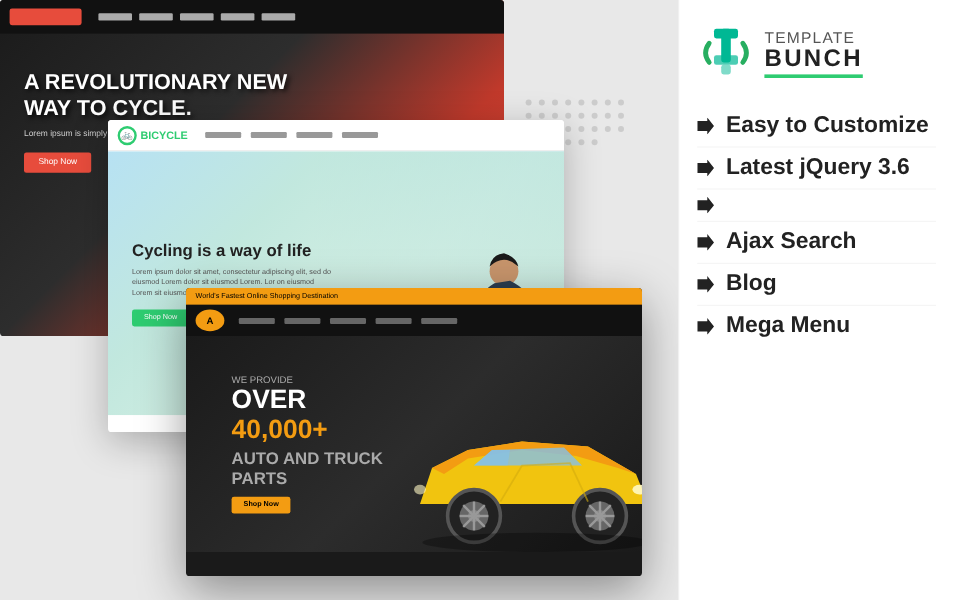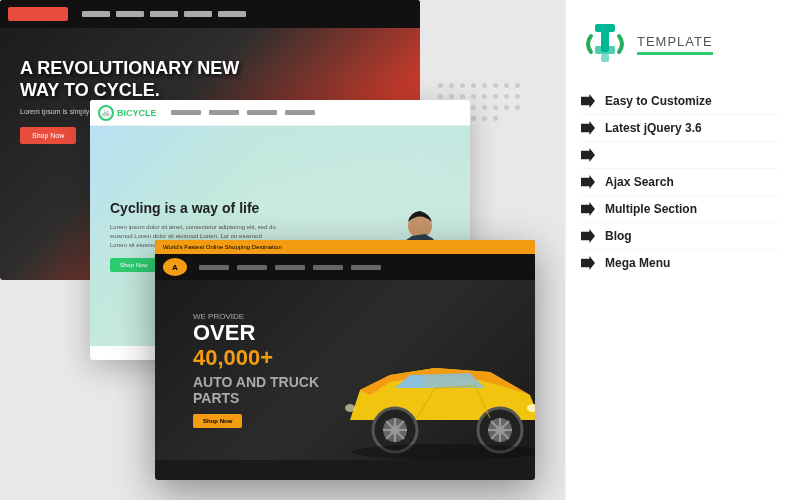--- a/index.html
+++ b/index.html
@@ -431,21 +431,21 @@
       font-size: 10px;
       flex-shrink: 0;
       width: 14px;
       height: 14px;
       background: #222;
       clip-path: polygon(0 20%, 60% 20%, 60% 0%, 100% 50%, 60% 100%, 60% 80%, 0 80%);
       display: inline-block;
     }
 
     .feature-text {
-      font-size: 12px;
+      font-size: 19px;
       font-weight: 600;
       color: #222;
     }
   </style>
 </head>
 <body>
 
 <div class="left-panel">
 
   <div class="screenshot-bg">
@@ -650,20 +650,21 @@
       <rect x="20" y="4" width="8" height="28" rx="2" fill="#00b894"></rect>
 
       <rect x="14" y="26" width="20" height="8" rx="2" fill="#00b894" opacity="0.7"></rect>
       <rect x="20" y="34" width="8" height="8" rx="2" fill="#00b894" opacity="0.5"></rect>
 
       <path d="M10 16 Q4 24 10 32" fill="none" stroke="#27ae60" stroke-width="4" stroke-linecap="round"></path>
       <path d="M38 16 Q44 24 38 32" fill="none" stroke="#27ae60" stroke-width="4" stroke-linecap="round"></path>
     </svg>
     <div class="brand-text">
       <span class="brand-name-template">template</span>
+      <span class="brand-name-bunch">BUNCH</span>
       <div class="brand-underline"></div>
     </div>
   </div>
 
   <ul class="features-list">
   <li>
       <span class="feature-arrow"></span>
       <span class="feature-text">Easy to Customize</span>
     </li>
       <li>
@@ -672,24 +673,20 @@
     </li>
       <li>
       <span class="feature-arrow"></span>
     </li>
       <li>
       <span class="feature-arrow"></span>
       <span class="feature-text">Ajax Search</span>
     </li>
       <li>
       <span class="feature-arrow"></span>
-      <span class="feature-text">Multiple Section</span>
-    </li>
-      <li>
-      <span class="feature-arrow"></span>
       <span class="feature-text">Blog</span>
     </li>
       <li>
       <span class="feature-arrow"></span>
       <span class="feature-text">Mega Menu</span>
     </li>
     </ul>
 
 </div>
 

